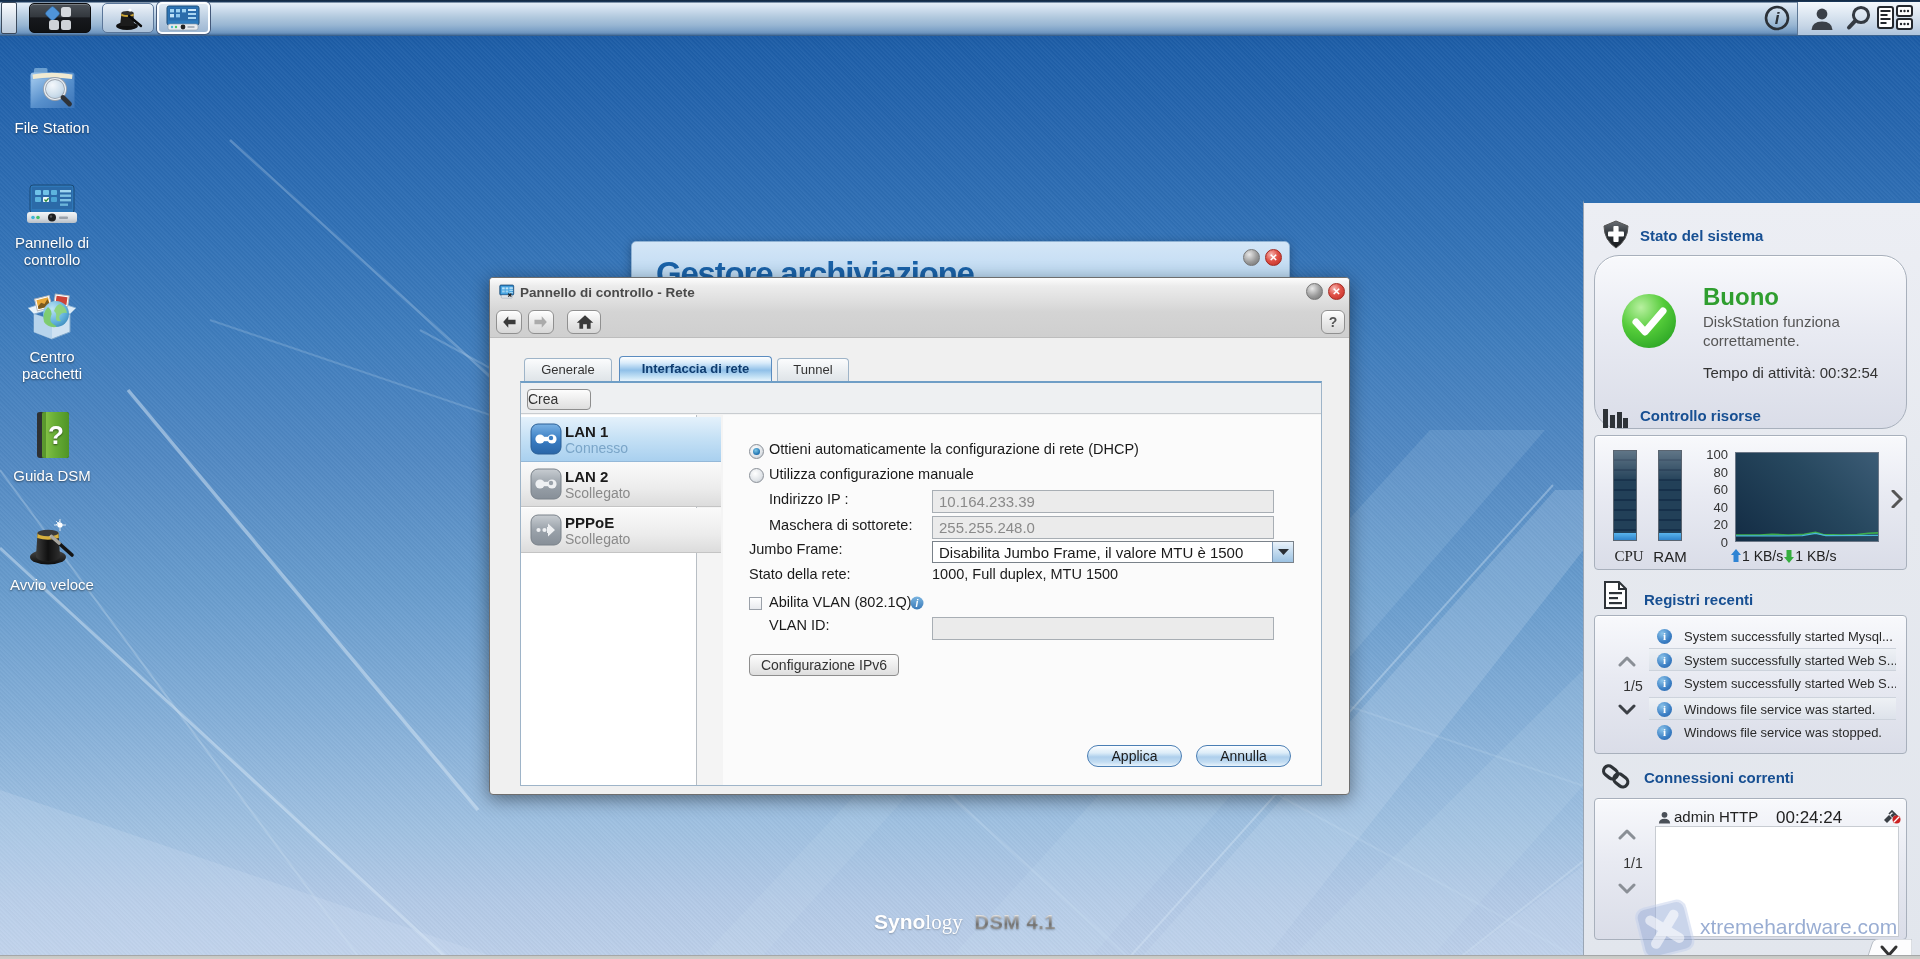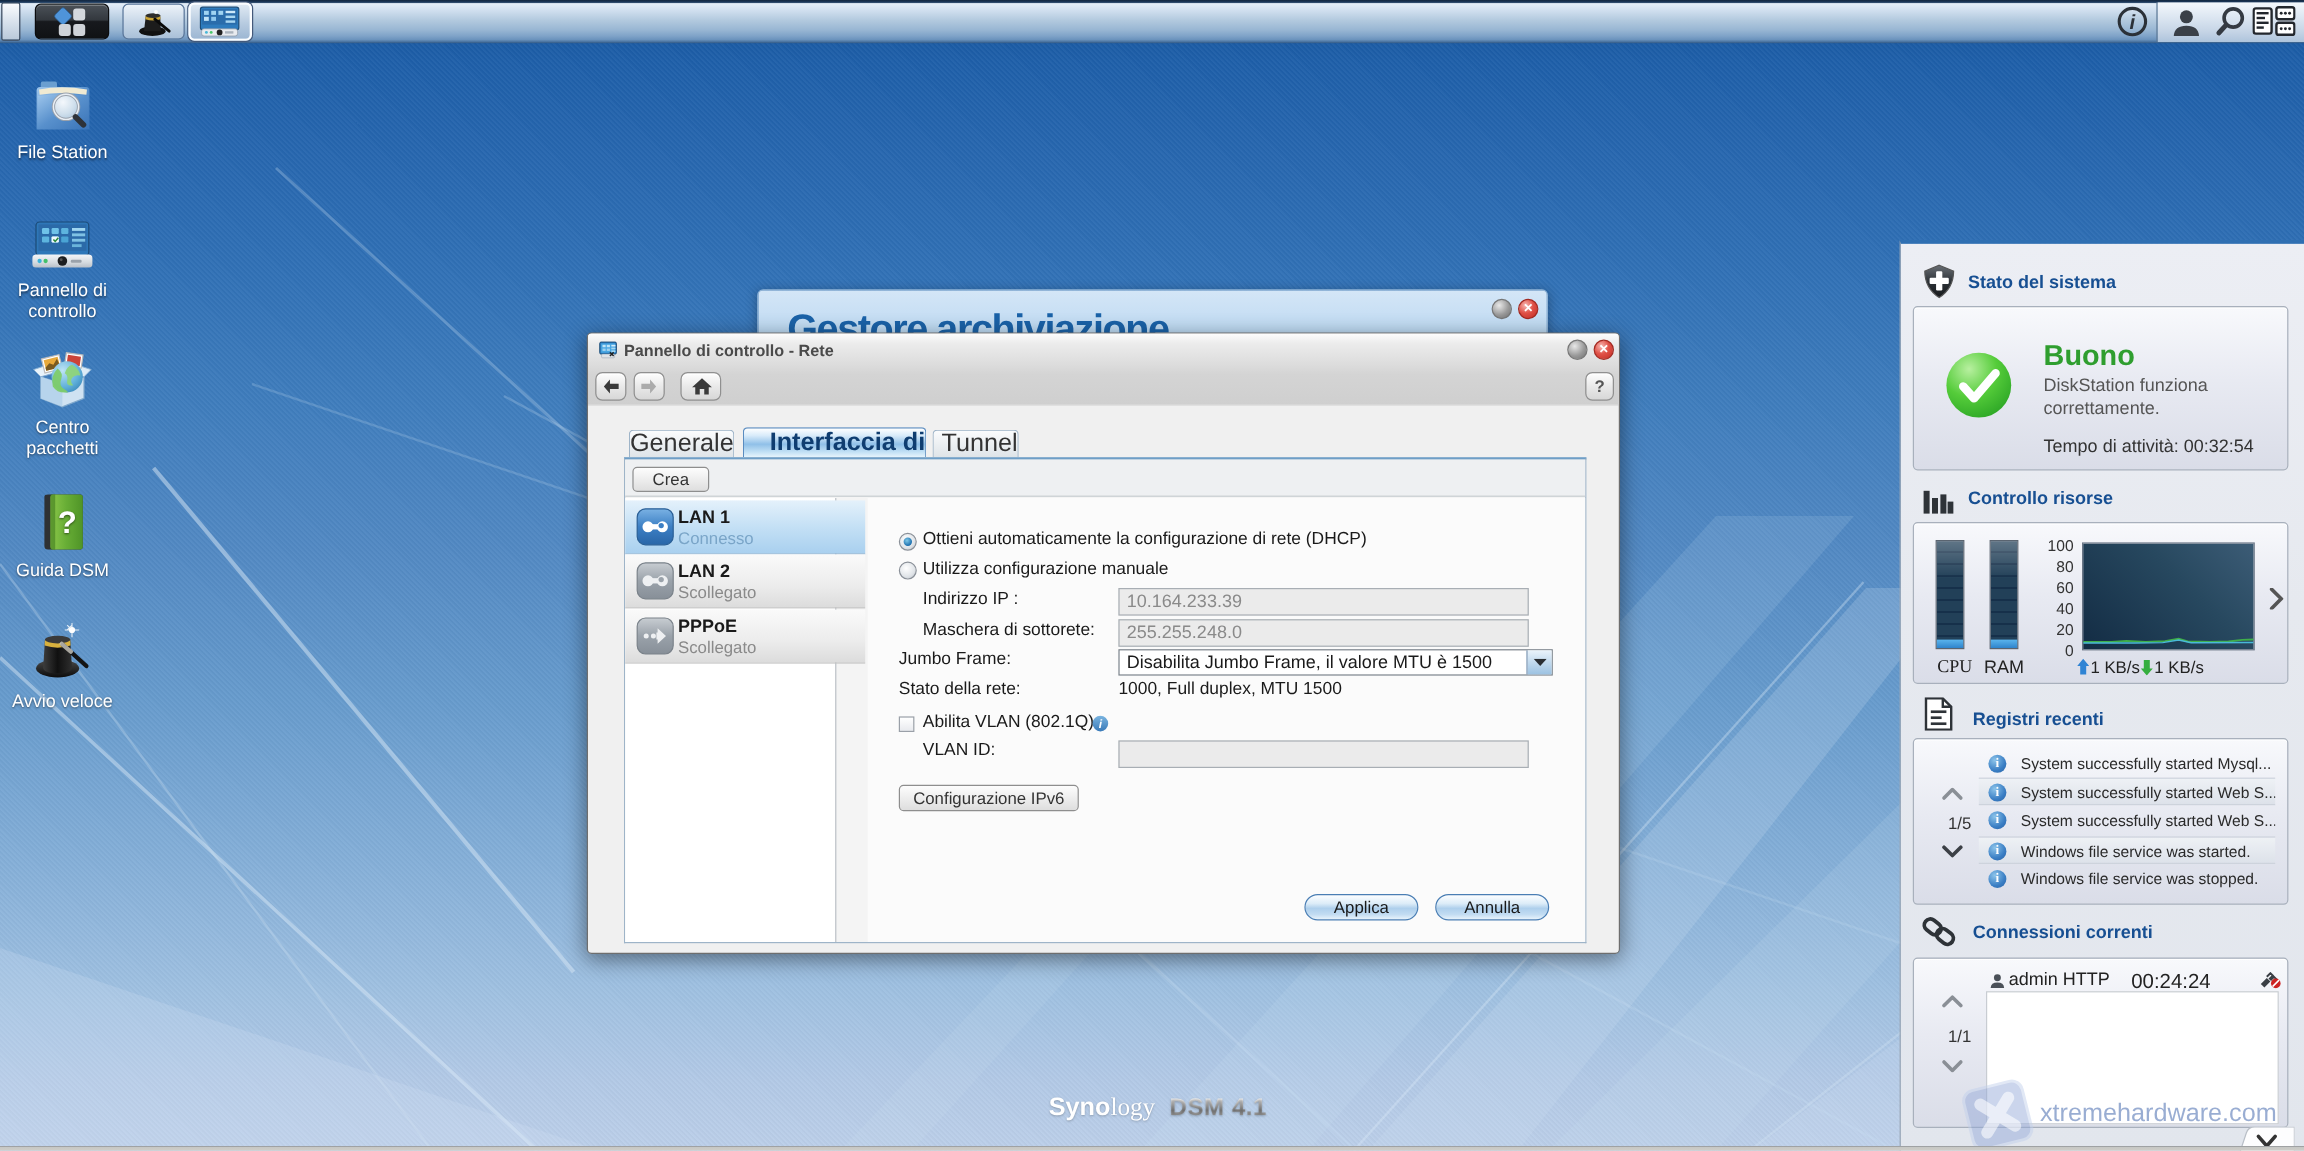--- a/index.html
+++ b/index.html
@@ -22,21 +22,21 @@
 .sphere{position:absolute;width:17px;height:17px;border-radius:50%;}
 .sphgray{background:radial-gradient(circle at 35% 30%,#e8e8e8,#9a9a9a 55%,#6f6f6f);border:1px solid #777;}
 .sphred{background:radial-gradient(circle at 35% 30%,#f7b9b4,#e05248 45%,#c22b22);border:1px solid #a32a22;}
 .sphred:after{content:"✕";position:absolute;left:0;top:0;width:15px;height:15px;line-height:15px;text-align:center;color:#fff;font-size:10px;font-weight:bold;}
 
 #win{position:absolute;left:489px;top:277px;width:861px;height:518px;border-radius:4px;background:#f0f0f0;border:1px solid #6e6e6e;box-shadow:0 4px 18px rgba(0,0,0,.45);}
 #winhead{position:absolute;left:0;top:0;right:0;height:60px;border-radius:3px 3px 0 0;background:linear-gradient(180deg,#fdfdfd 0,#ececec 8px,#dcdcdc 26px,#d4d4d4 34px,#cfcfcf 60px);border-bottom:1px solid #bdbdbd;}
 #wintitle{position:absolute;left:30px;top:7px;font-size:13.5px;font-weight:bold;color:#4a4a4a;}
 .navb{position:absolute;top:32px;width:26px;height:24px;border-radius:6px;background:linear-gradient(180deg,#fefefe,#e9e9e9 50%,#d7d7d7);border:1px solid #909090;box-shadow:inset 0 1px 0 #fff;}
 
-.tab{position:absolute;top:80px;height:23px;border:1px solid #9eb4c8;border-bottom:none;border-radius:4px 4px 0 0;background:linear-gradient(180deg,#fbfcfd,#e9edf0 60%,#dfe4e8);font-size:21px;color:#333;text-align:right;}
+.tab{position:absolute;top:80px;height:23px;border:1px solid #9eb4c8;border-bottom:none;border-radius:4px 4px 0 0;background:linear-gradient(180deg,#fbfcfd,#e9edf0 60%,#dfe4e8);font-size:13px;color:#333;text-align:center;}
 #tabact{background:linear-gradient(180deg,#ffffff 0,#d8ebfa 25%,#90c0e8 55%,#c8e4f6 85%,#e8f4fc 100%);color:#0f3d70;font-weight:bold;border-color:#5a8cc0;}
 #tabpanel{position:absolute;left:30px;top:103px;width:802px;height:405px;background:#f4f4f4;border:1px solid #9eb4c8;border-top:2px solid #6f9ec6;}
 input.dis{position:absolute;width:342px;height:23px;background:#ebebeb;border:1px solid #a8aeb4;color:#8a8a8a;font-size:15px;padding:0 6px;}
 .pillbtn{position:absolute;top:467px;width:95px;height:22px;border-radius:11px;border:1.5px solid #4a7eb4;background:linear-gradient(180deg,#fdfeff 0,#dcecf8 35%,#aecfec 55%,#c2dcf2 80%,#e8f3fb 100%);text-align:center;line-height:20px;font-size:14px;color:#1a1a1a;}
 
 #rpanel{position:absolute;left:1583px;top:200px;width:337px;height:759px;background:linear-gradient(180deg,#eceef4 0,#e6e9ef 300px,#e2e6ed 759px);border-top:3px solid #2f6fb2;border-left:1px solid #9aa6b5;}
 .phead{position:absolute;font-size:15px;font-weight:bold;color:#174f92;}
 .pbox{position:absolute;left:10px;width:313px;border:1px solid #a8b0bc;border-radius:4px;background:linear-gradient(180deg,#f8f9fc 0,#e8eaf2 45%,#dadde8 100%);box-shadow:inset 0 1px 0 #fff;}
 .navarr{position:absolute;width:16px;height:10px;}
 .navarr svg{display:block;}
@@ -300,21 +300,21 @@
   <svg width="18" height="16" viewBox="0 0 24 20" style="position:absolute;left:8px;top:3px">
           <path d="M12 1 L23 11 L19.5 11 L19.5 19 L14.5 19 L14.5 13 L9.5 13 L9.5 19 L4.5 19 L4.5 11 L1 11 Z" fill="#3a3a3a"></path>
         </svg>
  </div>
  <div class="navb" style="left:831px;top:32px;width:24px;height:24px;text-align:center;line-height:23px;font-size:14px;font-weight:bold;color:#555;">?</div>
  <div class="tab" style="left:34px;width:88px;line-height:21px;">Generale</div>
  <div class="tab" id="tabact" style="left:129px;top:78px;width:153px;height:25px;line-height:23px;">Interfaccia di rete</div>
  <div class="tab" style="left:287px;width:72px;line-height:21px;">Tunnel</div>
  <div id="tabpanel">
   <div style="position:absolute;left:0;top:0;right:0;height:31px;background:#eef0f2;border-bottom:1px solid #c8ccd0;"></div>
-  <div style="position:absolute;left:6px;top:6px;width:64px;height:21px;border:1px solid #8e8e8e;border-radius:4px;background:linear-gradient(180deg,#fdfdfd,#ececec 55%,#dedede);text-align:center;line-height:19px;font-size:14px;color:#333;">Crea</div>
+  <div style="position:absolute;left:6px;top:6px;width:64px;height:21px;border:1px solid #8e8e8e;border-radius:4px;background:linear-gradient(180deg,#fdfdfd,#ececec 55%,#dedede);text-align:left;line-height:19px;font-size:14px;color:#333;">Crea</div>
   <div id="list" style="position:absolute;left:0;top:32px;width:176px;bottom:0;background:#fff;border-right:1px solid #b8bec4;">
    <div style="position:absolute;left:0;top:2px;width:200px;height:45px;background:linear-gradient(180deg,#e4f1fb 0,#c4e0f5 50%,#a9d0ef 100%);border-bottom:1px solid #94b8d8;">
     <svg width="32" height="32" viewBox="0 0 32 32" style="position:absolute;left:9px;top:6px">
      <rect x="1" y="1" width="30" height="30" rx="7" fill="url(#lanb)" stroke="#2a5f96"></rect>
      <defs>
                 <linearGradient id="lanb" x1="0" y1="0" x2="0" y2="1">
                   <stop offset="0" stop-color="#7ab2e4"></stop>
                   <stop offset=".5" stop-color="#3c7fc4"></stop>
                   <stop offset="1" stop-color="#2a66a8"></stop>
                 </linearGradient>
@@ -402,21 +402,21 @@
           <linearGradient id="shg" x1="0" y1="0" x2="0" y2="1">
             <stop offset="0" stop-color="#6a6f75"></stop>
             <stop offset=".5" stop-color="#2e3338"></stop>
             <stop offset="1" stop-color="#17191c"></stop>
           </linearGradient>
         </defs>
   <rect x="12.4" y="6" width="5.2" height="16" rx="1" fill="#fff"></rect>
         <rect x="7" y="11.4" width="16" height="5.2" rx="1" fill="#fff"></rect>
  </svg>
  <div class="phead" style="left:56px;top:24px;">Stato del sistema</div>
- <div class="pbox" style="top:52px;height:137px;">
+ <div class="pbox" style="top:52px;height:174px;border-radius:25px;">
   <svg width="58" height="58" viewBox="0 0 58 58" style="position:absolute;left:25px;top:36px">
    <circle cx="29" cy="29" r="27" fill="url(#grn)"></circle>
    <defs>
             <radialGradient id="grn" cx=".35" cy=".25" r=".95">
               <stop offset="0" stop-color="#b8f0a0"></stop>
               <stop offset=".45" stop-color="#55cc3a"></stop>
               <stop offset="1" stop-color="#1f9a1f"></stop>
             </radialGradient>
           </defs>
    <path d="M16 30 L25 40 L43 19" fill="none" stroke="#fff" stroke-width="7" stroke-linecap="round" stroke-linejoin="round"></path>

